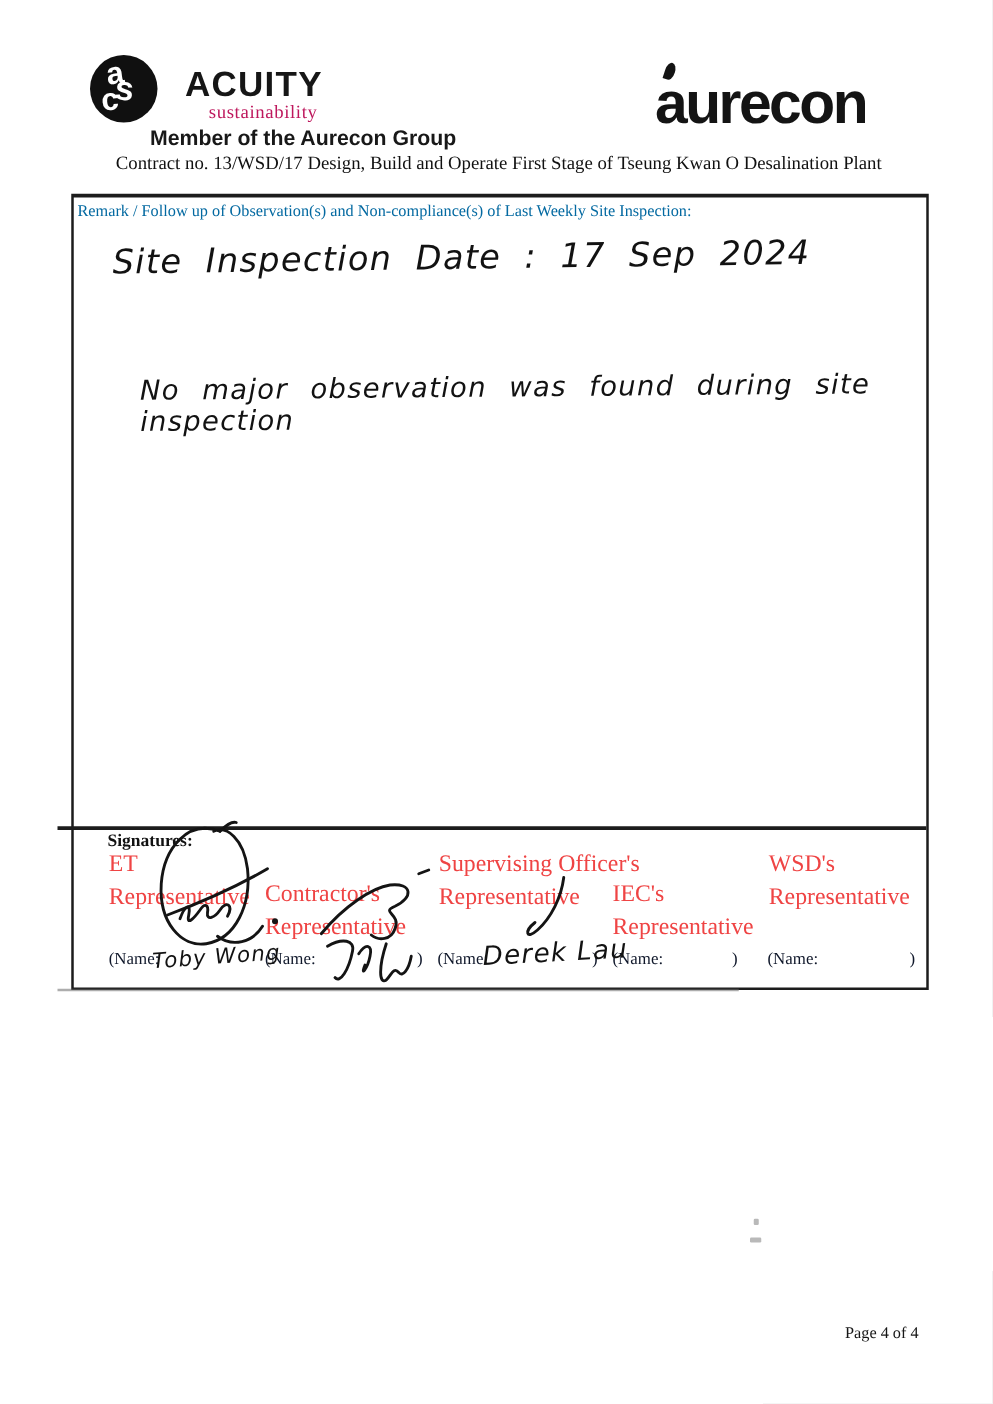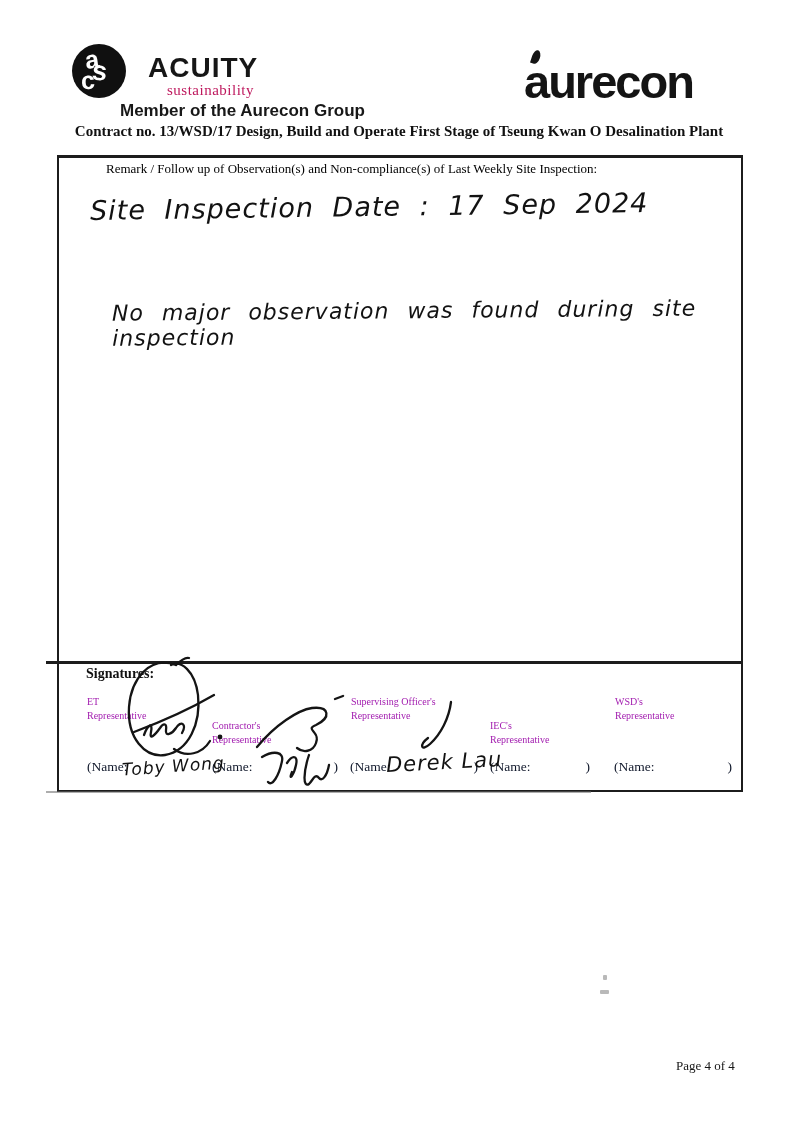--- a/index.html
+++ b/index.html
@@ -39,42 +39,42 @@
     left:524px; top:58px; font-family:"Liberation Sans", sans-serif;
     font-weight:bold; font-size:47px; letter-spacing:-2px; color:#141414; line-height:1;
   }
   .aurecon-accent {
     left:532px; top:50px; width:8px; height:14px; background:#141414;
     border-radius:60% 60% 60% 0; transform:rotate(18deg);
   }
 
   .contract-line {
     left:57px; top:123px; width:684px; text-align:center;
-    font-weight:bold; font-size:15px; color:#111;
+    font-weight:normal; font-size:15px; color:#111;
   }
 
   
   .main-box {
     left:57px; top:155px; width:682px; height:632px;
     border:2px solid #1c1c1c; border-top-width:3px;
   }
-  .remark-label { left:3px; top:3px; font-size:13px; color:#000000;margin-left:44px; }
+  .remark-label { left:3px; top:3px; font-size:13px; color:#0369a1; }
 
   .hand {
     font-family:"DejaVu Sans", sans-serif; font-style:italic; color:#121212;
   }
   .note1 { left:31px; top:33px; font-size:27px; word-spacing:9px; letter-spacing:1px; transform:rotate(-0.8deg); }
   .note2 { left:53px; top:140px; font-size:22px; word-spacing:10px; letter-spacing:1px; transform:rotate(-0.5deg); }
 
   .sig-separator {
     left:-13px; top:503px; width:calc(100% + 13px); height:3px; background:#1c1c1c;
   }
   .sig-heading { left:27px; top:508px; font-weight:bold; font-size:14px; color:#111; }
 
-  .role-label { top:537px; font-size:10px; line-height:1.35; color:#a21caf; }
+  .role-label { top:521px; font-size:19px; line-height:1.35; color:#ef4444; }
   .role-c1 { left:28px;  }
   .role-c2 { left:153px;margin-top:24px; }
   .role-c3 { left:292px; }
   .role-c4 { left:431px;margin-top:24px; }
   .role-c5 { left:556px; }
 
   .name-row { top:601px; font-size:13.5px; color:#0f172a; white-space:nowrap; }
   .name-flex { display:flex; justify-content:space-between; }
   .nr-c1 { left:28px; }
   .nr-c2 { left:153px; width:126px; }

